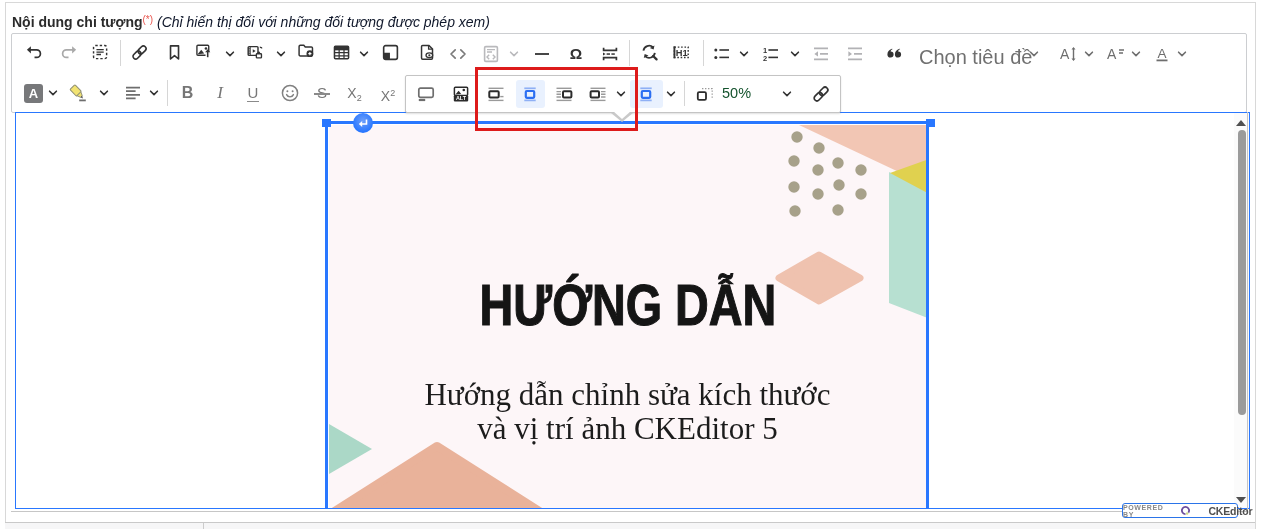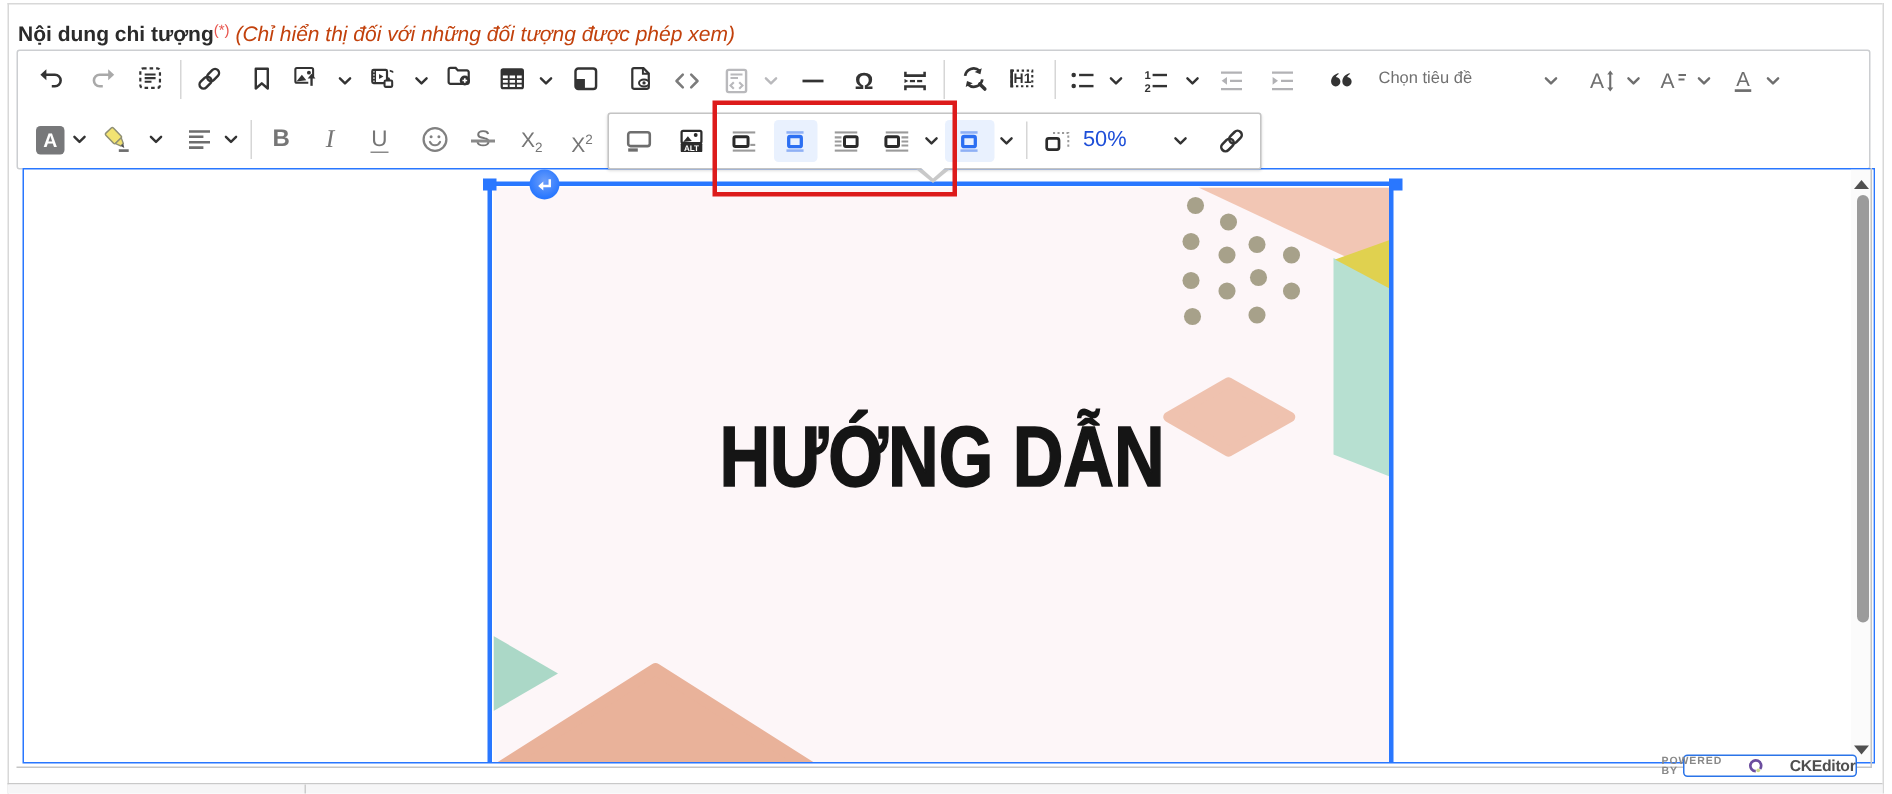--- a/index.html
+++ b/index.html
@@ -13,21 +13,21 @@
 .txtic{position:absolute;color:#767676;font-size:15px;line-height:20px;text-align:center;width:24px;}
 </style>
 </head>
 <body>
 
 <div class="abs" style="left:5px;top:2px;width:1250px;height:1px;background:#d8d8d8"></div>
 <div class="abs" style="left:5px;top:2px;width:1px;height:527px;background:#d8d8d8"></div>
 <div class="abs" style="left:1255px;top:2px;width:1px;height:527px;background:#d8d8d8"></div>
 
 <div class="abs" style="left:12px;top:14px;font-size:14px;color:#2b2b2b;white-space:nowrap">
-<b>Nội dung chi tượng</b><span style="color:#e8554e;font-size:10px;vertical-align:4px">(*)</span> <i style="color:#c2410c">(Chỉ hiển thị đối với những đối tượng được phép xem)</i>
+<b>Nội dung chi tượng</b><span style="color:#e8554e;font-size:10px;vertical-align:4px">(*)</span> <i style="color:#0f172a">(Chỉ hiển thị đối với những đối tượng được phép xem)</i>
 </div>
 
 <div class="abs" style="left:11px;top:33px;width:1234px;height:78px;border:1px solid #ccced1;border-radius:2px;background:#fff"></div>
 <div id="row1">
     <svg class="ic" style="left:24.5px;top:43.0px;color:#333333" width="21" height="21" viewBox="0 0 21 21">
       <path d="M5 7.2h7.2a4 4 0 0 1 0 8H10" fill="none" stroke="currentColor" stroke-width="1.8"></path>
       <path d="M6.2 3.4 2 7.2l4.2 3.8z" fill="currentColor"></path>
     </svg>
 <svg class="ic" style="left:58.5px;top:43.0px;color:#a9a9a9" width="21" height="21" viewBox="0 0 21 21">
       <g transform="translate(20,0) scale(-1,1)">
@@ -159,21 +159,21 @@
       <path d="M7 7.3 3.4 9.9 7 12.5z" fill="currentColor"></path>
     </svg>
 <svg class="ic" style="left:845.0px;top:43.5px;color:#b2b2b5" width="20" height="20" viewBox="0 0 20 20">
       <path d="M3 4.4h14M9 9.9h8M3 15.4h14" stroke="currentColor" stroke-width="1.6"></path>
       <path d="M3.4 7.3 7 9.9l-3.6 2.6z" fill="currentColor"></path>
     </svg>
 <svg class="ic" style="left:883.0px;top:43.5px;color:#333333" width="20" height="20" viewBox="0 0 20 20">
       <path d="M8.9 4.8c-2.9 1-4.5 3-4.5 5.7a3.1 3.1 0 1 0 3.2-3.1c.3-1 1.1-1.8 2.1-2.3z" fill="currentColor"></path>
       <path d="M16.4 4.8c-2.9 1-4.5 3-4.5 5.7a3.1 3.1 0 1 0 3.2-3.1c.3-1 1.1-1.8 2.1-2.3z" fill="currentColor"></path>
     </svg>
-<div class="abs" style="left:919px;top:45.5px;font-size:11px;color:#707070">Chọn tiêu đề</div>
+<div class="abs" style="left:919px;top:45.5px;font-size:20px;color:#707070">Chọn tiêu đề</div>
 <svg class="car" style="left:1029px;top:48.5px" width="10" height="10" viewBox="0 0 10 10">
       <path d="M1.6 3.2 5 6.6 8.4 3.2" fill="none" stroke="#707070" stroke-width="1.6" stroke-linecap="round" stroke-linejoin="round"></path>
     </svg>
 <svg class="ic" style="left:1059.0px;top:43.5px;color:#6e6e6e" width="20" height="20" viewBox="0 0 20 20">
       <text x="1" y="14.5" font-size="14" font-family="Liberation Sans" fill="currentColor">A</text>
       <path d="M14.5 4.5v11" stroke="currentColor" stroke-width="1.4"></path>
       <path d="M14.5 3l-2 2.6h4zM14.5 17l-2-2.6h4z" fill="currentColor"></path>
     </svg>
 <svg class="car" style="left:1084px;top:48.5px" width="10" height="10" viewBox="0 0 10 10">
       <path d="M1.6 3.2 5 6.6 8.4 3.2" fill="none" stroke="#6e6e6e" stroke-width="1.6" stroke-linecap="round" stroke-linejoin="round"></path>
@@ -253,20 +253,21 @@
           <circle cx="509" cy="85" r="5.7"></circle>
       </g>
 
       <polygon points="450,153 490,130 531,153 490,176" fill="#efc2af" stroke="#efc2af" stroke-width="7" stroke-linejoin="round"></polygon>
 
       <polygon points="0,299 43,324 0,349" fill="#abd8c7"></polygon>
 
       <polygon points="108,321 212,387 4,387" fill="#e9b29a" stroke="#e9b29a" stroke-width="8" stroke-linejoin="round"></polygon>
     </svg>
     <div class="abs" style="left:0;top:147px;width:598px;text-align:center;font-weight:bold;font-size:57px;letter-spacing:0;transform:scaleX(.82);-webkit-text-stroke:1.1px #151515;color:#151515;font-family:'Liberation Sans',sans-serif">HƯỚNG DẪN</div>
+    <div class="abs" style="left:0;top:253px;width:598px;text-align:center;font-size:31px;line-height:34px;color:#1c1c1c;font-family:'Liberation Serif',serif">Hướng dẫn chỉnh sửa kích thước<br>và vị trí ảnh CKEditor 5</div>
   </div>
 
   <div class="abs" style="left:309px;top:8px;width:598px;height:400px;border:3px solid #2977ff"></div>
 
   <div class="abs" style="left:306px;top:6px;width:8.5px;height:8.5px;background:#2977ff"></div>
   <div class="abs" style="left:910px;top:6px;width:8.5px;height:8.5px;background:#2977ff"></div>
 
   <div class="abs" style="left:1218px;top:0;width:15px;height:395px;background:#fbfbfb"></div>
   <div class="abs" style="left:1220px;top:7px;width:0;height:0;border-left:5px solid transparent;border-right:5px solid transparent;border-bottom:6px solid #505050"></div>
   <div class="abs" style="left:1221.5px;top:17px;width:8.5px;height:285px;background:#9b9b9b;border-radius:4.5px"></div>
@@ -331,38 +332,38 @@
       <path d="M4.3 16.4h11.4" stroke="#8fb0f5" stroke-width="1.7"></path>
     </svg>
 <svg class="car" style="left:666px;top:88.5px" width="10" height="10" viewBox="0 0 10 10">
       <path d="M1.6 3.2 5 6.6 8.4 3.2" fill="none" stroke="#333333" stroke-width="1.6" stroke-linecap="round" stroke-linejoin="round"></path>
     </svg>
 <div class="abs" style="left:684px;top:81px;width:1px;height:25px;background:#d6d6d6"></div>
 <svg class="ic" style="left:695.0px;top:83.5px;color:#333333" width="20" height="20" viewBox="0 0 20 20">
       <rect x="2.8" y="8.2" width="8.2" height="7.6" rx="1.4" fill="none" stroke="#2b2b2b" stroke-width="1.8"></rect>
       <path d="M7 4.6h10.2V15" fill="none" stroke="#9a9a9a" stroke-width="1.3" stroke-dasharray="1.4 1.6"></path>
     </svg>
-<div class="abs" style="left:722px;top:85.0px;font-size:14.5px;color:#1d4ed8">50%</div>
+<div class="abs" style="left:722px;top:85.0px;font-size:14.5px;color:#14532d">50%</div>
 <svg class="car" style="left:782px;top:88.5px" width="10" height="10" viewBox="0 0 10 10">
       <path d="M1.6 3.2 5 6.6 8.4 3.2" fill="none" stroke="#333333" stroke-width="1.6" stroke-linecap="round" stroke-linejoin="round"></path>
     </svg>
 <svg class="ic" style="left:811.0px;top:83.5px;color:#333333" width="20" height="20" viewBox="0 0 20 20">
       <g transform="rotate(-45 10 10)" fill="none" stroke="currentColor" stroke-width="1.7">
         <rect x="1.5" y="7.2" width="9.5" height="5.6" rx="2.8"></rect>
         <rect x="9" y="7.2" width="9.5" height="5.6" rx="2.8"></rect>
       </g>
     </svg>
   </div>
 
 <div class="abs" style="left:475px;top:66.5px;width:157px;height:58px;border:3.4px solid #dd1b1b"></div>
 
 <div class="abs" style="left:5px;top:521.5px;width:1250px;height:1.2px;background:#c9c9c9"></div>
 <div class="abs" style="left:5px;top:523px;width:1250px;height:6px;background:#f6f6f7"></div>
 <div class="abs" style="left:203px;top:523px;width:1px;height:6px;background:#cccccc"></div>
 
-<div class="abs" style="left:1122px;top:503px;width:114px;height:13px;background:#fff;border:1.5px solid #2b74e8;border-radius:3px;display:flex;align-items:center;justify-content:flex-end;gap:18px">
+<div class="abs" style="left:1122px;top:503px;width:114px;height:13px;background:#fff;border:1.5px solid #2b74e8;border-radius:3px;display:flex;align-items:center;justify-content:flex-start;gap:18px">
   <span style="font-size:7px;color:#888;letter-spacing:.6px;font-weight:bold">POWERED BY</span>
   <svg width="9" height="9" viewBox="0 0 10 10">
       <path d="M8.2 7.4A4 4 0 1 0 5 9" fill="none" stroke="#6b4d9e" stroke-width="2"></path>
       <circle cx="6.8" cy="8.4" r="1.4" fill="#cbd98a"></circle>
     </svg>
   <span style="font-size:10.5px;font-weight:bold;color:#4f4f4f;letter-spacing:-.2px">CKEditor</span>
 </div>
 
 </body></html>

